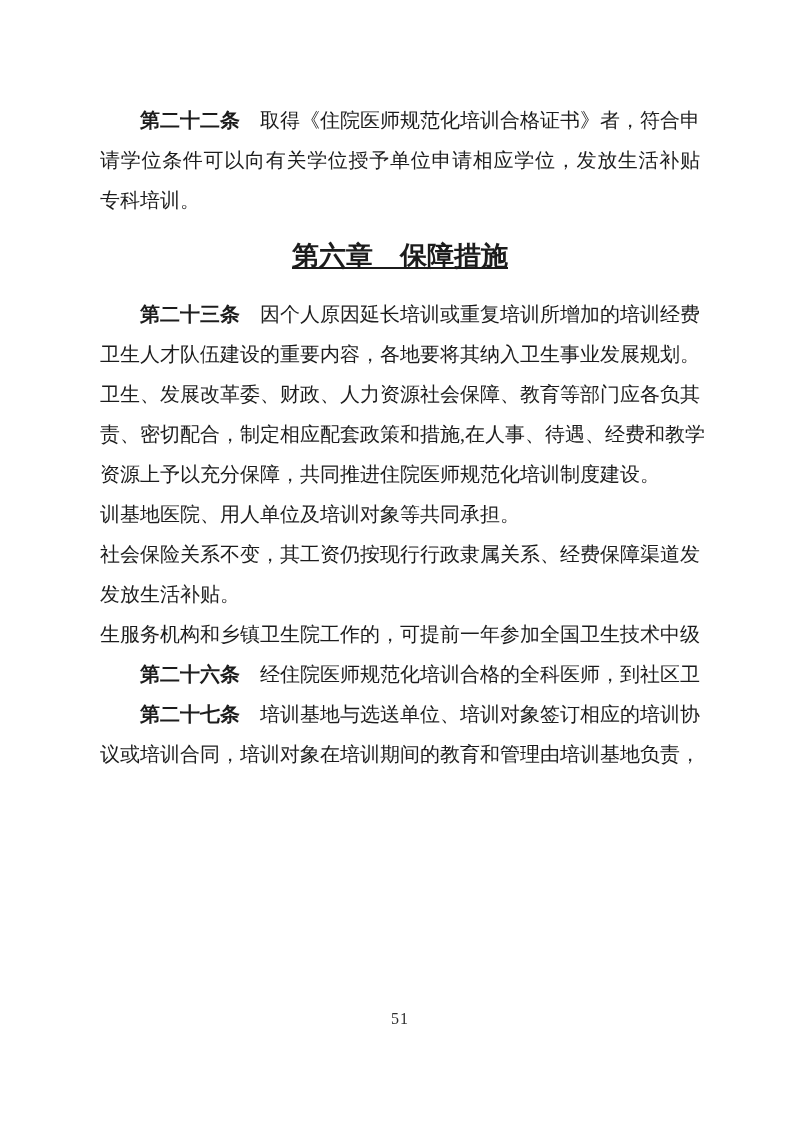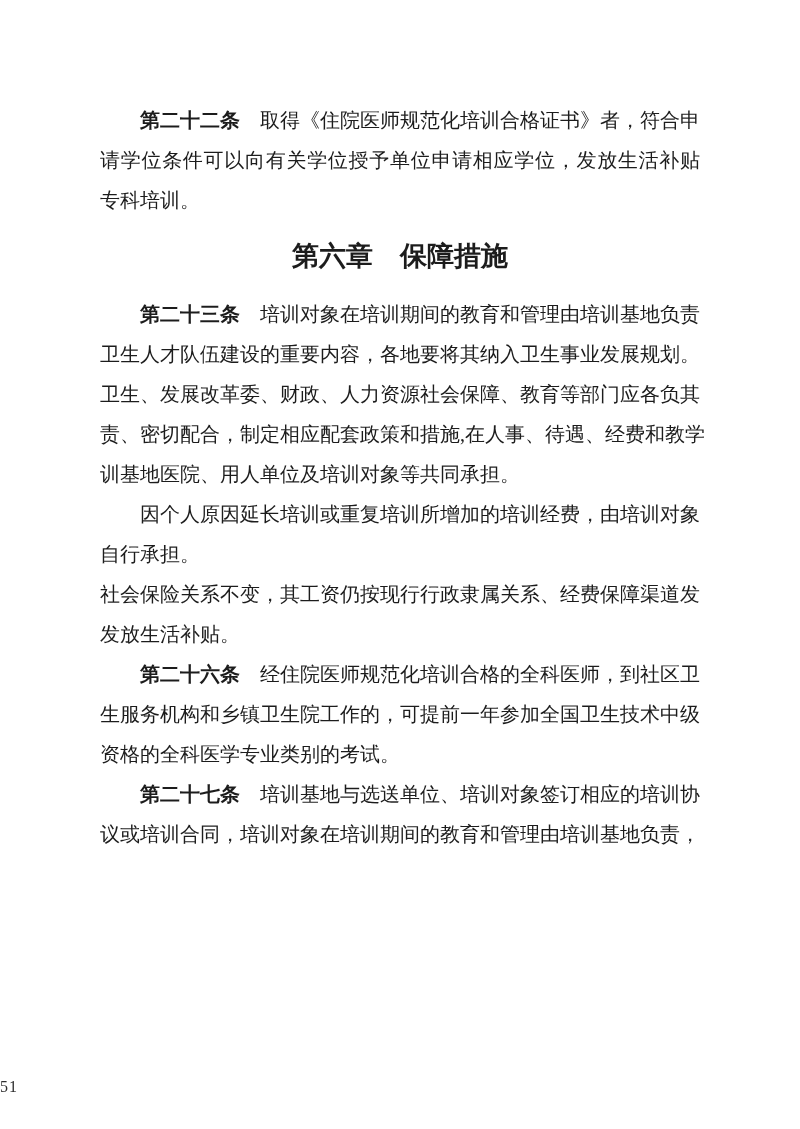--- a/index.html
+++ b/index.html
@@ -42,25 +42,27 @@
   }
   .chapter {
     margin: 14px 0 16px 0;
     height: 44px;
     line-height: 44px;
     font-size: 27px;
     font-weight: 700;
     text-align: center;
     font-family: "Liberation Sans", "DejaVu Sans", sans-serif;
     color: #1c1c1c;
+    text-decoration: underline;
   }
   .page-footer {
     position: absolute;
-    top: 1078px; left: 0;
+    top: 1010px; left: 0;
     width: 800px;
+    text-align: center;
   }
   .page-number {
     font-size: 16px;
     color: #2e2e2e;
     letter-spacing: 1px;
     font-family: "Liberation Serif", "DejaVu Serif", serif;
   }
 </style>
 </head>
 <body>
@@ -70,44 +72,40 @@
 
     <p class="para">
       <span class="line fill indent"><b class="art-label">第二十二条</b><span>取得《住院医师规范化培训合格证书》者，符合申</span></span>
       <span class="line fill">请学位条件可以向有关学位授予单位申请相应学位，发放生活补贴</span>
       <span class="line">专科培训。</span>
     </p>
 
     <h1 class="chapter">第六章　保障措施</h1>
 
     <p class="para">
-      <span class="line fill indent"><b class="art-label">第二十三条</b><span>培训对象在培训期间的教育和管理由培训基地负责</span></span>
+      <span class="line fill indent"><b class="art-label">第二十三条</b><span>因个人原因延长培训或重复培训所增加的培训经费</span></span>
       <span class="line fill">卫生人才队伍建设的重要内容，各地要将其纳入卫生事业发展规划。</span>
       <span class="line fill">卫生、发展改革委、财政、人力资源社会保障、教育等部门应各负其</span>
       <span class="line fill">责、密切配合，制定相应配套政策和措施,在人事、待遇、经费和教学</span>
+      <span class="line">资源上予以充分保障，共同推进住院医师规范化培训制度建设。</span>
     </p>
 
     <p class="para">
       <span class="line">训基地医院、用人单位及培训对象等共同承担。</span>
     </p>
 
-    <p class="para">
-      <span class="line fill indent">因个人原因延长培训或重复培训所增加的培训经费，由培训对象</span>
-      <span class="line">自行承担。</span>
-    </p>
 
     <p class="para">
       <span class="line fill">社会保险关系不变，其工资仍按现行行政隶属关系、经费保障渠道发</span>
       <span class="line">发放生活补贴。</span>
     </p>
 
     <p class="para">
+      <span class="line fill">生服务机构和乡镇卫生院工作的，可提前一年参加全国卫生技术中级</span>
       <span class="line fill indent"><b class="art-label">第二十六条</b><span>经住院医师规范化培训合格的全科医师，到社区卫</span></span>
-      <span class="line fill">生服务机构和乡镇卫生院工作的，可提前一年参加全国卫生技术中级</span>
-      <span class="line">资格的全科医学专业类别的考试。</span>
     </p>
 
     <p class="para">
       <span class="line fill indent"><b class="art-label">第二十七条</b><span>培训基地与选送单位、培训对象签订相应的培训协</span></span>
       <span class="line fill">议或培训合同，培训对象在培训期间的教育和管理由培训基地负责，</span>
     </p>
 
   </main>
 
   <footer class="page-footer">

